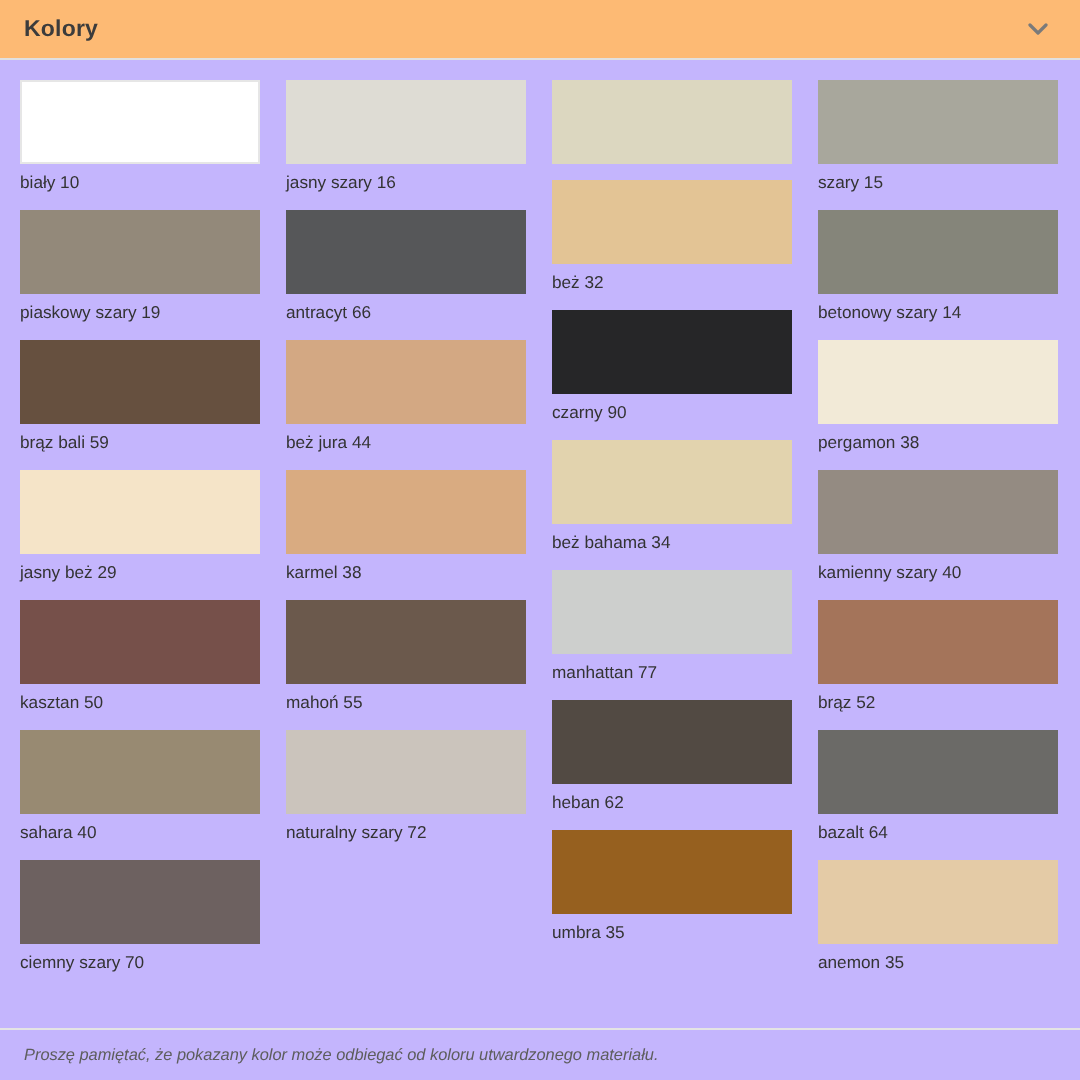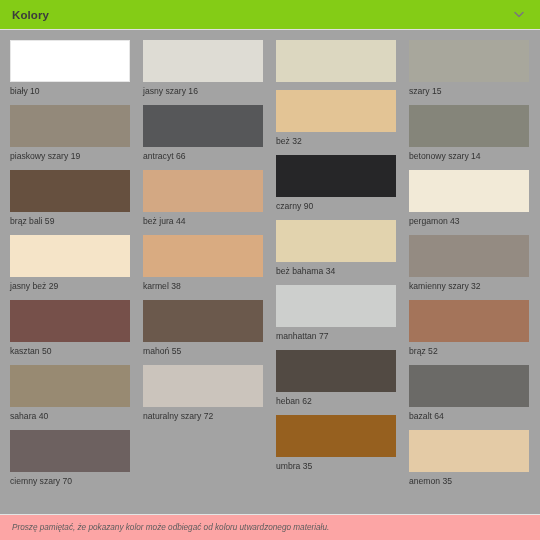--- a/index.html
+++ b/index.html
@@ -21,21 +21,21 @@
     height: 540px;
     background: #f2f2f2;
     display: flex;
     flex-direction: column;
   }
 
   
   .panel-header {
     height: 30px;
     min-height: 30px;
-    background: #84cc16;
+    background: #fdba74;
     border-bottom: 1px solid #e0e0e0;
     display: flex;
     align-items: center;
     padding: 0 14px 0 12px;
     cursor: pointer;
   }
   .panel-title {
     font-size: 11.5px;
     font-weight: bold;
     color: #3c3c3c;
@@ -49,21 +49,21 @@
     align-items: center;
     justify-content: center;
     color: #7a7a7a;
     flex-shrink: 0;
   }
   .chevron svg { display: block; }
 
   
   .panel-body {
     flex: 1;
-    background: #a3a3a3;
+    background: #c4b5fd;
     padding: 10px 26px 0 10px;
     display: flex;
     flex-direction: row;
     align-items: flex-start;
     gap: 0;
     overflow: hidden;
   }
 
   .swatch-column {
     width: 133px;
@@ -88,21 +88,21 @@
     font-size: 8.6px;
     color: #333333;
     padding-top: 4px;
     line-height: 11px;
     white-space: nowrap;
   }
 
   
   .panel-footer {
     min-height: 26px;
-    background: #fca5a5;
+    background: #c4b5fd;
     border-top: 1px solid #e4e4e4;
     display: flex;
     align-items: center;
     padding: 0 12px;
   }
   .footer-note {
     font-size: 8.2px;
     font-style: italic;
     color: #5d5d5d;
     line-height: 12px;
@@ -212,25 +212,25 @@
         <div class="swatch">
           <span class="swatch-chip" style="background: rgb(168, 167, 156);"></span>
           <div class="swatch-label">szary 15</div>
         </div>
         <div class="swatch">
           <span class="swatch-chip" style="background: rgb(133, 133, 122);"></span>
           <div class="swatch-label">betonowy szary 14</div>
         </div>
         <div class="swatch">
           <span class="swatch-chip" style="background: rgb(242, 234, 215);"></span>
-          <div class="swatch-label">pergamon 43</div>
+          <div class="swatch-label">pergamon 38</div>
         </div>
         <div class="swatch">
           <span class="swatch-chip" style="background: rgb(148, 139, 130);"></span>
-          <div class="swatch-label">kamienny szary 32</div>
+          <div class="swatch-label">kamienny szary 40</div>
         </div>
         <div class="swatch">
           <span class="swatch-chip" style="background: rgb(164, 116, 90);"></span>
           <div class="swatch-label">brąz 52</div>
         </div>
         <div class="swatch">
           <span class="swatch-chip" style="background: rgb(107, 106, 103);"></span>
           <div class="swatch-label">bazalt 64</div>
         </div>
         <div class="swatch">

